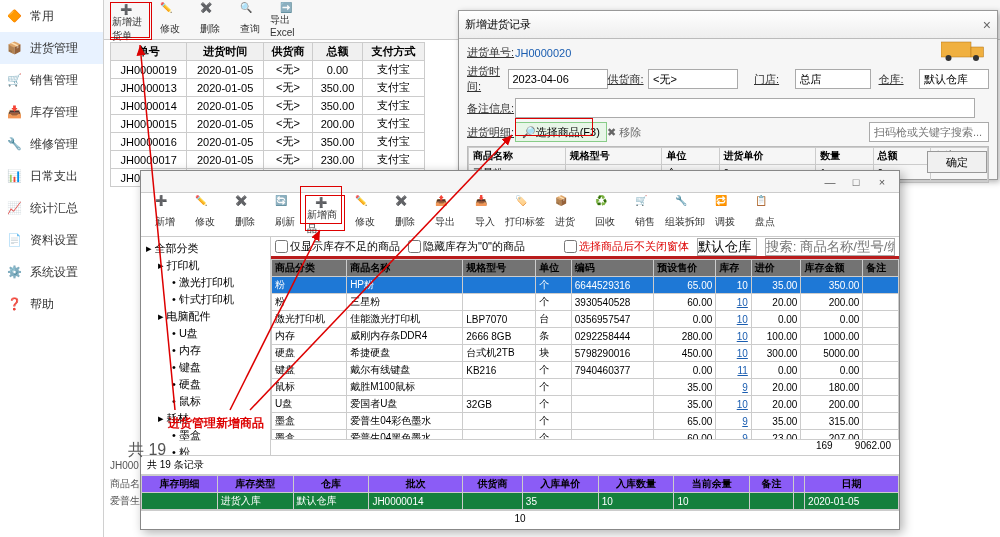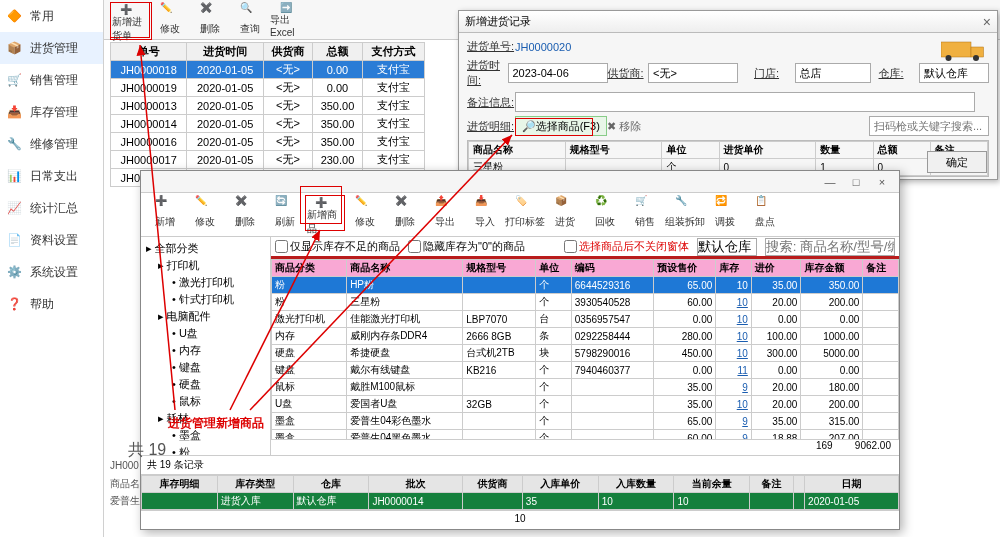--- a/index.html
+++ b/index.html
@@ -13,21 +13,21 @@
 .tbtn { display:flex; flex-direction:column; align-items:center; width:40px; height:36px; font-size:10px; color:#333; cursor:pointer; }
 .tbtn .ic { width:20px; height:20px; }
 .redbox { border:1px solid #d00; padding:1px; }
 .ptable { position:absolute; left:110px; top:42px; width:315px; height:150px; font-size:11px; }
 .ptable table { width:100%; border-collapse:collapse; }
 .ptable th,.ptable td { border:1px solid #ccc; padding:1px 4px; text-align:center; height:15px; }
 .ptable th { background:#f0f0f0; }
 .ptable tr.sel td { background:#2a7cd6; color:#fff; }
 
 .detail-dlg { position:absolute; left:458px; top:10px; width:540px; height:170px; background:#f6f6f6; border:1px solid #999; box-shadow:2px 2px 6px rgba(0,0,0,.3); font-size:11px; }
-.dlg-title { height:22px; background:linear-gradient(#fff,#eee); border-bottom:1px solid #bbb; display:flex; align-items:center; padding:0 6px; font-size:11px; }
+.dlg-title { height:28px; background:linear-gradient(#fff,#eee); border-bottom:1px solid #bbb; display:flex; align-items:center; padding:0 6px; font-size:11px; }
 .dlg-title .x { margin-left:auto; cursor:pointer; font-size:14px; color:#666; }
 .detail-body { padding:6px 8px; }
 .dlg-row { display:flex; align-items:center; margin-bottom:4px; }
 .dlg-row label { width:48px; color:#333;text-decoration:underline; }
 .dlg-row input { height:20px; border:1px solid #aaa; padding:0 4px; font-size:11px; }
 .select-btn { height:20px; border:1px solid #8c8; background:#e8f6e8; padding:0 6px; display:inline-flex; align-items:center; cursor:pointer; font-size:11px; }
 .rm-btn { color:#666; cursor:pointer; }
 .search-inp { margin-left:auto; width:120px; }
 .mini-table { margin-top:2px; border:1px solid #bbb; }
 .mini-table table { width:100%; border-collapse:collapse; font-size:10px; }
@@ -46,30 +46,30 @@
 .gd-tree .node { padding:1px 0 1px 2px; cursor:pointer; white-space:nowrap; }
 .gd-tree .ind1 { padding-left:14px; } .gd-tree .ind2 { padding-left:28px; }
 .gd-right { flex:1; display:flex; flex-direction:column; }
 .gd-filter { height:22px; display:flex; align-items:center; padding:0 4px; border-bottom:3px solid #b91c1c; font-size:11px; gap:8px; }
 .gd-filter .chk { display:flex; align-items:center; gap:2px; }
 .gd-filter .red { color:#d00; margin-left:auto; }
 .gd-filter input[type=text] { width:130px; height:18px; border:1px solid #aaa; }
 .gd-grid { flex:1; overflow:auto; }
 .gd-grid table { width:100%; border-collapse:collapse; font-size:10px; }
 .gd-grid th,.gd-grid td { border:1px solid #ccc; padding:1px 3px; text-align:left; height:16px; }
-.gd-grid th { background:#f9a8d4; }
+.gd-grid th { background:#737373; }
 .gd-grid tr.sel td { background:#1e78d6; color:#fff; }
 .gd-grid td.r { text-align:right; }
 .gd-grid td.blue { color:#1a5db0; text-decoration:underline; cursor:pointer; }
 .gd-sum { text-align:right; padding:0 8px; height:16px; border-top:1px solid #ccc; font-size:10px; }
 .gd-count { padding:2px 6px; border-top:1px solid #ccc; font-size:10px; }
 .gd-detail { border-top:1px solid #ccc; }
 .gd-detail table { width:100%; border-collapse:collapse; font-size:10px; }
 .gd-detail th,.gd-detail td { border:1px solid #ccc; padding:1px 3px; height:16px; }
-.gd-detail th { background:#e5e5e5; }
+.gd-detail th { background:#8b5cf6; }
 .gd-detail tr.sel td { background:#15803d; color:#fff; }
 .gd-footer { border-top:1px solid #ccc; text-align:center; height:18px; font-size:10px; padding-top:2px; }
 
 .red-annot { position:absolute; color:#d00; font-size:12px; font-weight:bold; }
 svg.arrow { position:absolute; pointer-events:none; }
 .arrow path { stroke:#d00; stroke-width:1.5; fill:none; marker-end:url(#ah); }
 
 .redbox2 { position:absolute; border:1.5px solid #d00; pointer-events:none; }
 </style>
 </head>
@@ -158,46 +158,46 @@
       <thead>
         <tr id="pth">
           <th>单号</th>
           <th>进货时间</th>
           <th>供货商</th>
           <th>总额</th>
           <th>支付方式</th>
         </tr>
       </thead>
       <tbody id="ptb">
-        <tr class="sel">
-          <td>JH0000018</td>
+        <tr>
+          <td>JH0000019</td>
           <td>2020-01-05</td>
           <td>&lt;无&gt;</td>
           <td>0.00</td>
           <td>支付宝</td>
         </tr>
         <tr>
-          <td>JH0000019</td>
-          <td>2020-01-05</td>
-          <td>&lt;无&gt;</td>
-          <td>0.00</td>
-          <td>支付宝</td>
-        </tr>
-        <tr>
           <td>JH0000013</td>
           <td>2020-01-05</td>
           <td>&lt;无&gt;</td>
           <td>350.00</td>
           <td>支付宝</td>
         </tr>
         <tr>
           <td>JH0000014</td>
           <td>2020-01-05</td>
           <td>&lt;无&gt;</td>
           <td>350.00</td>
+          <td>支付宝</td>
+        </tr>
+        <tr>
+          <td>JH0000015</td>
+          <td>2020-01-05</td>
+          <td>&lt;无&gt;</td>
+          <td>200.00</td>
           <td>支付宝</td>
         </tr>
         <tr>
           <td>JH0000016</td>
           <td>2020-01-05</td>
           <td>&lt;无&gt;</td>
           <td>350.00</td>
           <td>支付宝</td>
         </tr>
         <tr>
@@ -517,21 +517,21 @@
                 <td></td>
               </tr>
               <tr>
                 <td>墨盒</td>
                 <td>爱普生04黑色墨水</td>
                 <td></td>
                 <td>个</td>
                 <td></td>
                 <td class="r">60.00</td>
                 <td class="r blue">9</td>
-                <td class="r">18.88</td>
+                <td class="r">23.00</td>
                 <td class="r">207.00</td>
                 <td></td>
               </tr>
             </tbody>
           </table>
       </div>
       <div class="gd-sum"><span>169</span>&nbsp;&nbsp;&nbsp;&nbsp;&nbsp;&nbsp;&nbsp;&nbsp;<span>9062.00</span></div>
     </div>
   </div>
   <div class="gd-count">共 19 条记录</div>

